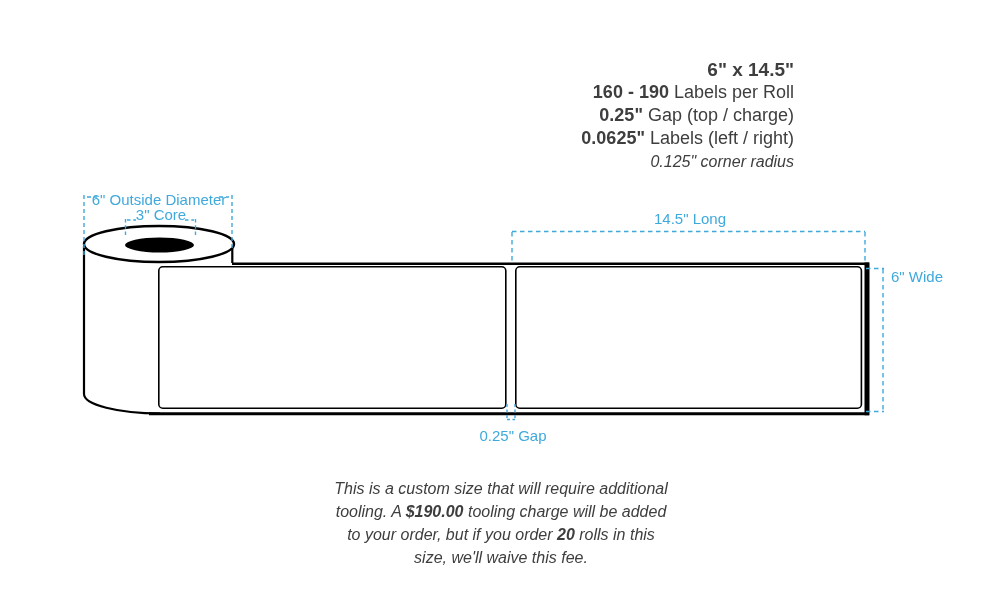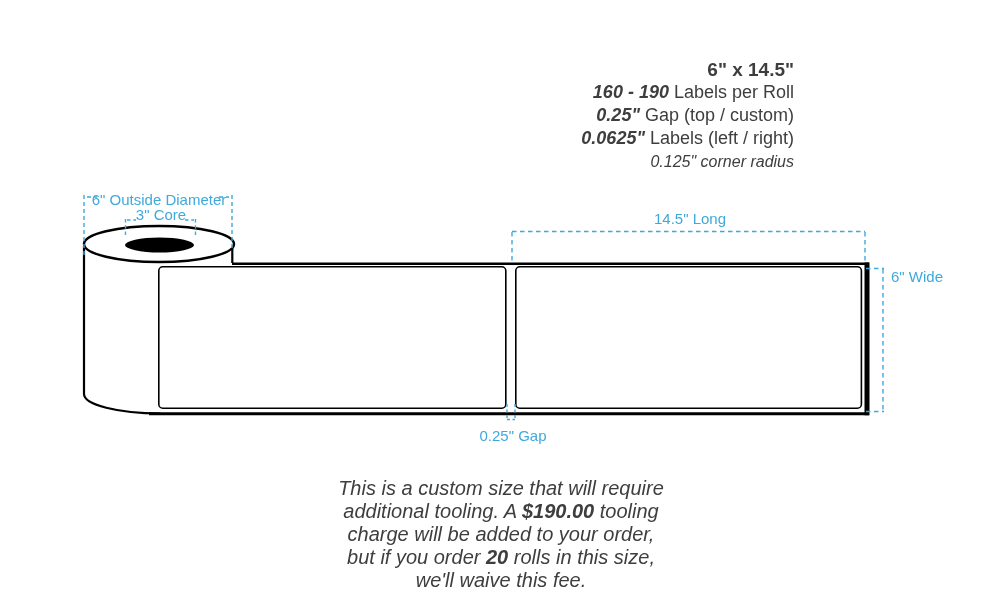--- a/index.html
+++ b/index.html
@@ -28,32 +28,32 @@
   
   .specs {
     position: absolute;
     top: 58px;
     right: 189px;
     text-align: right;
     color: #3E3E40;
   }
   .spec-title  { font-size: 19px; font-weight: 700; line-height: 23px; }
   .spec-line   { font-size: 18px; line-height: 23px; }
-  .spec-line strong { font-weight: 700; font-style: italic; }
+  .spec-line strong { font-weight: 700; }
   .spec-foot   { font-size: 16px; font-style: italic; line-height: 23px; }
   
   .tooling-note {
     position: absolute;
     top: 477px;
     left: 501px;
     transform: translateX(-50%);
     width: 340px;
     text-align: center;
     color: #3E3E40;
-    font-size: 20px;
+    font-size: 16px;
     font-style: italic;
     line-height: 23px;
   }
   .tooling-note strong { font-weight: 700; }
 </style>
 </head>
 <body>
 
 <div class="canvas">
 
@@ -85,21 +85,21 @@
   <div class="ann center" style="top:211px; left:690px;">14.5" Long</div>
   <div class="ann" style="top:269px; left:891px;">6" Wide</div>
   <div class="ann center" style="top:428px; left:513px;">0.25" Gap</div>
 
   <div class="specs">
     <div class="spec-title">6" x 14.5"</div>
     <div class="spec-line">
       <strong>160 - 190</strong><span> Labels per Roll</span>
     </div>
     <div class="spec-line">
-      <strong>0.25"</strong><span> Gap (top / custom)</span>
+      <strong>0.25"</strong><span> Gap (top / charge)</span>
     </div>
     <div class="spec-line">
       <strong>0.0625"</strong><span> Labels (left / right)</span>
     </div>
     <div class="spec-foot">0.125" corner radius</div>
   </div>
 
   <div class="tooling-note"><span>This is a custom size that will require additional tooling. A </span><strong>$190.00</strong><span> tooling charge will be added to your order, but if you order </span><strong>20</strong><span> rolls in this size, we'll waive this fee.</span></div>
 
 </div>

